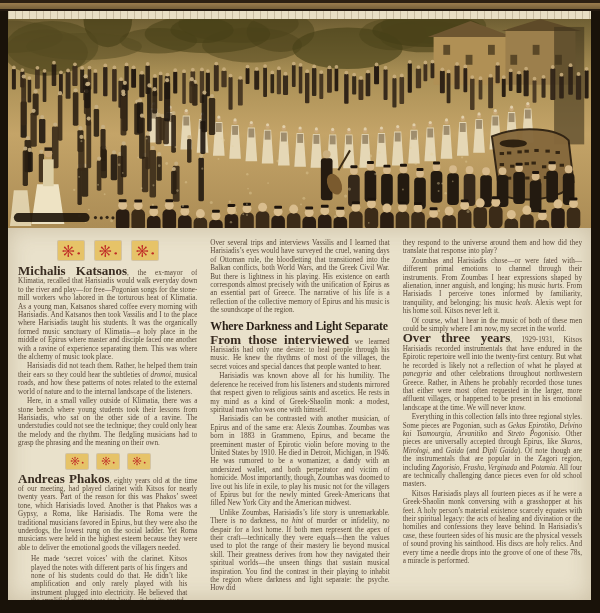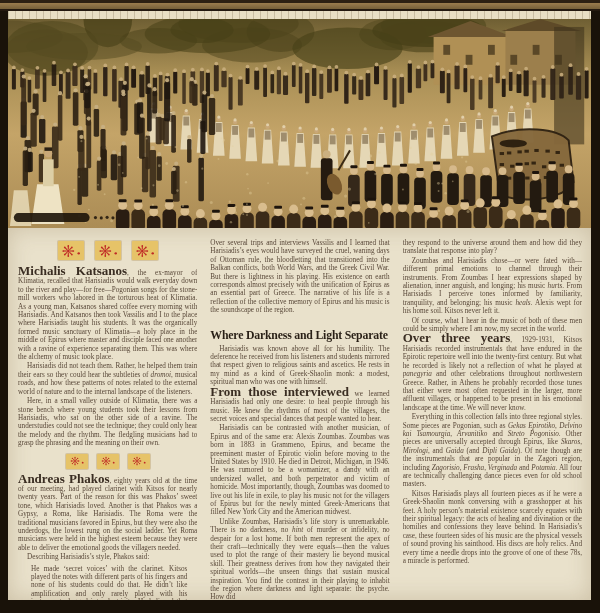--- a/index.html
+++ b/index.html
@@ -15,21 +15,21 @@
   .photo{position:absolute;top:19px;left:8px;right:9px;height:209px;overflow:hidden;background:#b99a60;}
   .photo svg{display:block;width:100%;height:100%;}
   
   .page{position:absolute;top:228px;left:8px;right:9px;bottom:13px;background:#e9e1cb;overflow:hidden;
         box-shadow:inset 0 0 22px rgba(120,95,55,.25);}
   .cols{display:flex;gap:13px;padding:11px 9px 0 10px;height:100%;box-sizing:border-box;}
   .col{flex:1 1 0;overflow:hidden;color:#584738;font-size:7.2px;line-height:8.4px;text-align:justify;}
   .body-p{margin:0 0 1px 0;}
   .body-p.ind{text-indent:9px;}
   .lead{font-weight:bold;font-size:13px;color:#3a2d22;}
-  .col-heading{font-size:11.8px;line-height:13px;font-weight:bold;color:#281f16;margin:14px 0 3px 0;
+  .col-heading{font-size:11.8px;line-height:13px;font-weight:bold;color:#281f16;margin:5px 0 3px 0;
                letter-spacing:-0.2px;text-align:left;}
   .quote{margin:3px 10px 0 13px;}
   .orn-row{display:flex;gap:11px;justify-content:center;align-items:center;margin:2px 0 7px 0;}
   .orn-box{display:inline-flex;align-items:center;justify-content:center;width:26px;height:19px;
            background:#e6c368;border-radius:1px;box-shadow:0 0 0 1px rgba(150,110,40,.25);}
   .orn-row.small{margin:6px 0 6px 0;gap:9px;}
   .orn-row.small .orn-box{width:22px;height:15px;}
   .orn-row.small .fl{transform:scale(.78);}
   .fl{width:24px;height:18px;}
   i{margin-top:20px;}
@@ -802,28 +802,27 @@
                 <line x1="10.00" y1="8.32" x2="10.00" y2="4.40" stroke="#bf2a26" stroke-width="1.2"></line>
                 <circle cx="10.00" cy="4.40" r="0.95" fill="#bf2a26"></circle>
                 <line x1="11.19" y1="8.81" x2="13.96" y2="6.04" stroke="#bf2a26" stroke-width="1.2"></line>
                 <circle cx="13.96" cy="6.04" r="0.95" fill="#bf2a26"></circle>
                 <circle cx="10" cy="10" r="1.5" fill="#bf2a26"></circle>
                 <circle cx="21.6" cy="12.6" r="1.35" fill="#bf2a26"></circle>
               </svg>
             </span>
           </div>
           <p class="body-p"><span class="lead">Andreas Phakos</span>, eighty years old at the time of our meeting, had played clarinet with Kitsos for nearly twenty years. Part of the reason for this was Phakos’ sweet tone, which Harisiadis loved. Another is that Phakos was a Gypsy, a Roma, like Harisiadis. The Roma were the traditional musicians favored in Epirus, but they were also the underdogs, the lowest rung on the social ladder. Yet Roma musicians were held in the highest esteem because they were able to deliver the emotional goods the villagers needed.</p>
-          <p class="body-p ind">Describing Harisiadis’s style, Phakos said:</p>
           <p class="quote">He made ‘secret voices’ with the clarinet. Kitsos played the notes with different parts of his fingers and none of his students could do that. He didn’t like amplification and only rarely played with his instrument plugged into electricity. He believed that the amplified clarinet was too loud… it lost its  sound.</p>
         </div>
       <div class="col">
           <p class="body-p">Over several trips and interviews Vassilis and I learned that Harisiadis’s eyes would have surveyed the cruel, waning days of Ottoman rule, the bloodletting that transitioned into the Balkan conflicts, both World Wars, and the Greek Civil War. But there is lightness in his playing. His existence on earth corresponds almost precisely with the unification of Epirus as an essential part of Greece. The narrative of his life is a reflection of the collective memory of Epirus and his music is the soundscape of the region.</p>
           <h2 class="col-heading">Where Darkness and Light Separate</h2>
+          <p class="body-p"><span class="lead">From those interviewed</span> we learned Harisiadis had only one desire: to heal people through his music. He knew the rhythms of most of the villages, the secret voices and special dances that people wanted to hear.</p>
           <p class="body-p ind">Harisiadis was known above all for his humility. The deference he received from his listeners and students mirrored that respect given to religious saints and ascetics. He rests in my mind as a kind of Greek-Shaolin monk: a modest, spiritual man who was one with himself.</p>
-          <p class="body-p"><span class="lead">From those interviewed</span> we learned Harisiadis had only one desire: to heal people through his music. He knew the rhythms of most of the villages, the secret voices and special dances that people wanted to hear.</p>
           <p class="body-p ind">Harisiadis can be contrasted with another musician, of Epirus and of the same era: Alexis Zoumbas. Zoumbas was born in 1883 in Grammeno, Epirus, and became the preeminent master of Epirotic violin before moving to the United States by 1910. He died in Detroit, Michigan, in 1946. He was rumored to be a womanizer, a dandy with an undersized wallet, and both perpetrator and victim of homicide. Most importantly, though, Zoumbas was doomed to live out his life in exile, to play his music not for the villagers of Epirus but for the newly minted Greek-Americans that filled New York City and the American midwest.</p>
           <p class="body-p ind">Unlike Zoumbas, Harisiadis’s life story is unremarkable. There is no darkness, no <i>hint</i> of murder or infidelity, no despair for a lost home. If both men represent the apex of their craft—technically they were equals—then the values used to plot the range of their mastery lie beyond musical skill. Their greatness derives from how they navigated their spiritual worlds—the unseen things that sustain musical inspiration. You find the contrast in their playing to inhabit the region where darkness and light separate: the psyche. How did</p>
         </div>
       <div class="col">
           <p class="body-p">they respond to the universe around them and how did they translate that response into play?</p>
           <p class="body-p ind">Zoumbas and Harisiadis chose—or were fated with—different primal emotions to channel through their instruments. From Zoumbas I hear expressions shaped by alienation, inner anguish, and longing; his music <i>hurts</i>. From Harisiadis I perceive tones informed by familiarity, tranquility, and belonging; his music <i>heals</i>. Alexis wept for his home soil. Kitsos never left it.</p>
           <p class="body-p ind">Of course, what I hear in the music of both of these men could be simply where I am now, my secret in the world.</p>
           <p class="body-p"><span class="lead">Over three years</span>, 1929-1931, Kitsos Harisiadis recorded instrumentals that have endured in the Epirotic repertoire well into the twenty-first century. But what he recorded is likely not a reflection of what he played at <i>panegyria</i> and other celebrations throughout northwestern Greece. Rather, in Athens he probably recorded those tunes that either were most often requested in the larger, more affluent villages, or happened to be present in his emotional landscape at the time. We will never know.</p>
           <p class="body-p ind">Everything in this collection falls into three regional styles. Some pieces are Pogonian, such as <i>Gekas Epirotiko</i>, <i>Delvino kai Tsamourgia</i>, <i>Arvanitiko</i> and <i>Streto Pogonisio</i>. Other pieces are universally accepted through Epirus, like <i>Skaros</i>, <i>Mirologi</i>, and <i>Gaida</i> (and <i>Dipli Gaida</i>). Of note though are the instrumentals that are popular in the Zagori region, including <i>Zagorisio</i>, <i>Frasha</i>, <i>Verginada</i> and <i>Potamia</i>. All four are technically challenging dance pieces even for old school masters.</p>
           <p class="body-p ind">Kitsos Harisiadis plays all fourteen pieces as if he were a Greek-Shaolin monk conversing with a grasshopper at his feet. A holy person’s material existence scarcely equates with their spiritual legacy: the acts of healing and divination or the homilies and confessions they leave behind. In Harisiadis’s case, these fourteen sides of his music are the physical vessels of sound proving his sainthood. His discs are holy relics. And every time a needle drops into the groove of one of these 78s, a miracle is performed.</p>

